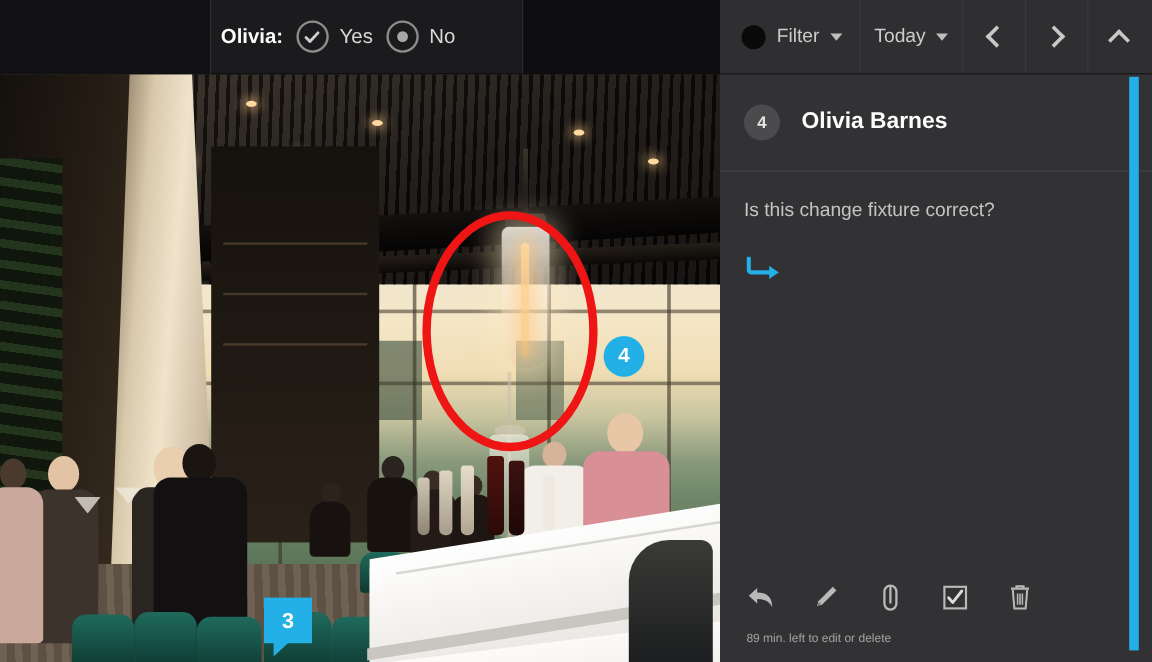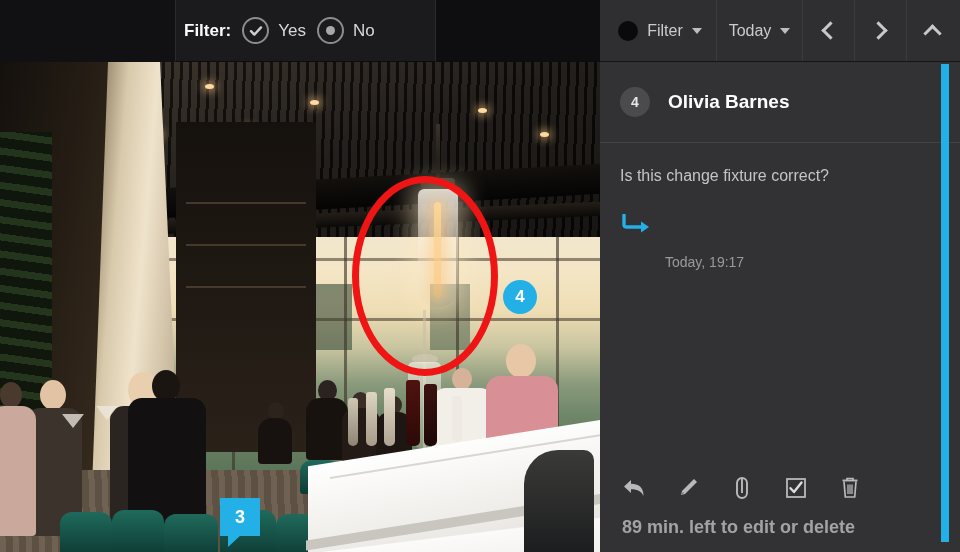--- a/index.html
+++ b/index.html
@@ -323,37 +323,37 @@
   }
   .ts2 { color: #9a9a9a; font-size: 14px; margin-top: 16px; margin-left: 45px; }
 
   .actions {
     position: absolute; left: 0; bottom: 14px; width: 360px;
     padding-left: 22px;
   }
   .icon-row { display: flex; align-items: center; gap: 30px; height: 34px; }
   .act { width: 24px; height: 26px; display: flex; align-items: center; justify-content: center; }
   .act svg { display: block; }
-  .edit-note { color: #a3a3a3; font-size: 18px; margin-top: 12px; font-weight: bold; }
+  .edit-note { color: #a3a3a3; font-size: 10px; margin-top: 12px; }
 
   .scrollbar {
     position: absolute; right: 11px; top: 2px;
     width: 8px; height: 478px; background: #23b0e6;
   }
 </style>
 </head>
 <body>
 
 <div id="app">
 
   <div class="topbar">
 
 
     <div class="tb-approve">
-      <span class="approve-label">Filter:</span>
+      <span class="approve-label">Olivia:</span>
 
       <div class="opt">
         <span class="ring">
           <svg width="16" height="16" viewBox="0 0 16 16">
               <path d="M3 8.2 L6.3 11.6 L13 4.4" stroke="#cfcfcf" stroke-width="2.4" fill="none" stroke-linecap="round" stroke-linejoin="round"></path>
             </svg>
         </span>
         <span class="opt-text">Yes</span>
       </div>
 
@@ -523,21 +523,20 @@
 
       <div class="reply">
         <div class="reply-arrow">
           <svg width="32" height="20" viewBox="0 0 32 20">
             <path d="M4 1 L4 11 Q4 13 7 13 L24 13" stroke="#23b0e6" stroke-width="3.4" fill="none" stroke-linecap="round"></path>
             <path d="M21 7.5 L29 13 L21 18.5 Z" fill="#23b0e6"></path>
           </svg>
         </div>
       </div>
 
-      <div class="ts2">Today, 19:17</div>
     </div>
 
     <div class="actions">
       <div class="icon-row">
         <span class="act">
           <svg width="24" height="22" viewBox="0 0 24 22">
             <path d="M9 3 L2 9.5 L9 16 L9 12.2 C16 12.2 19.5 14.5 21.5 19 C21.5 10 16.5 6.8 9 6.8 Z" fill="#b9b9b9"></path>
           </svg>
         </span>
         <span class="act">

